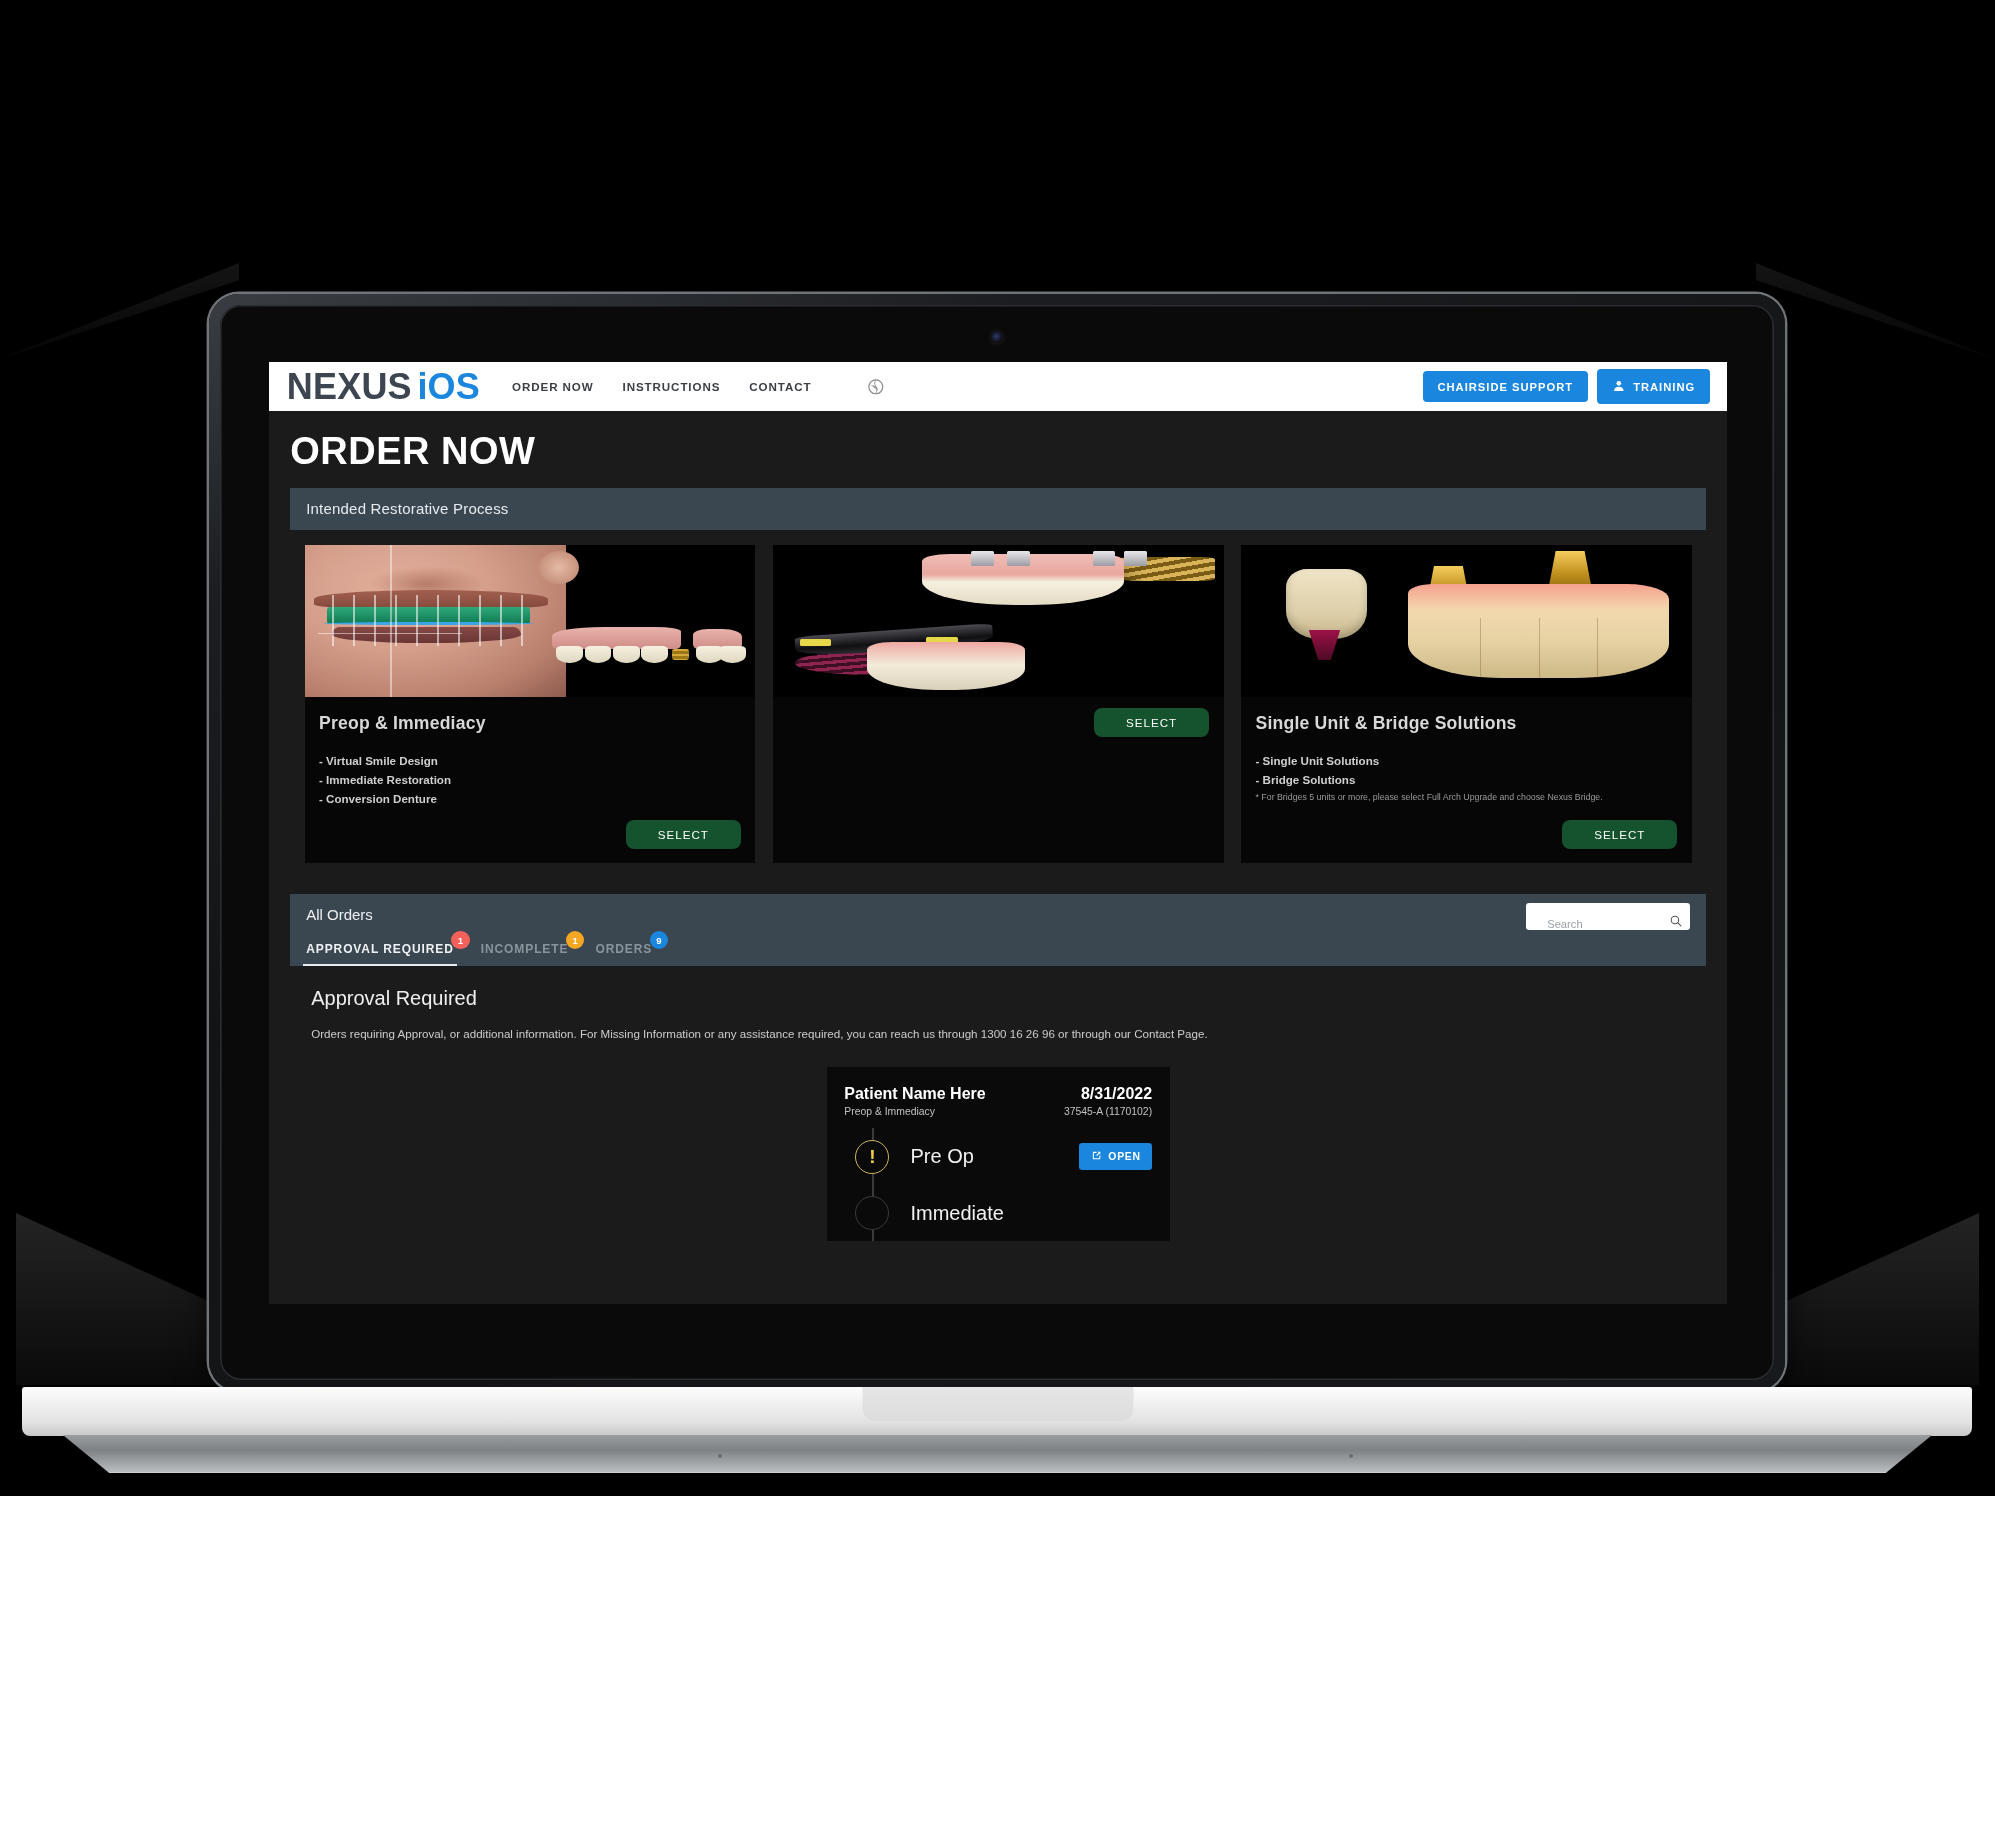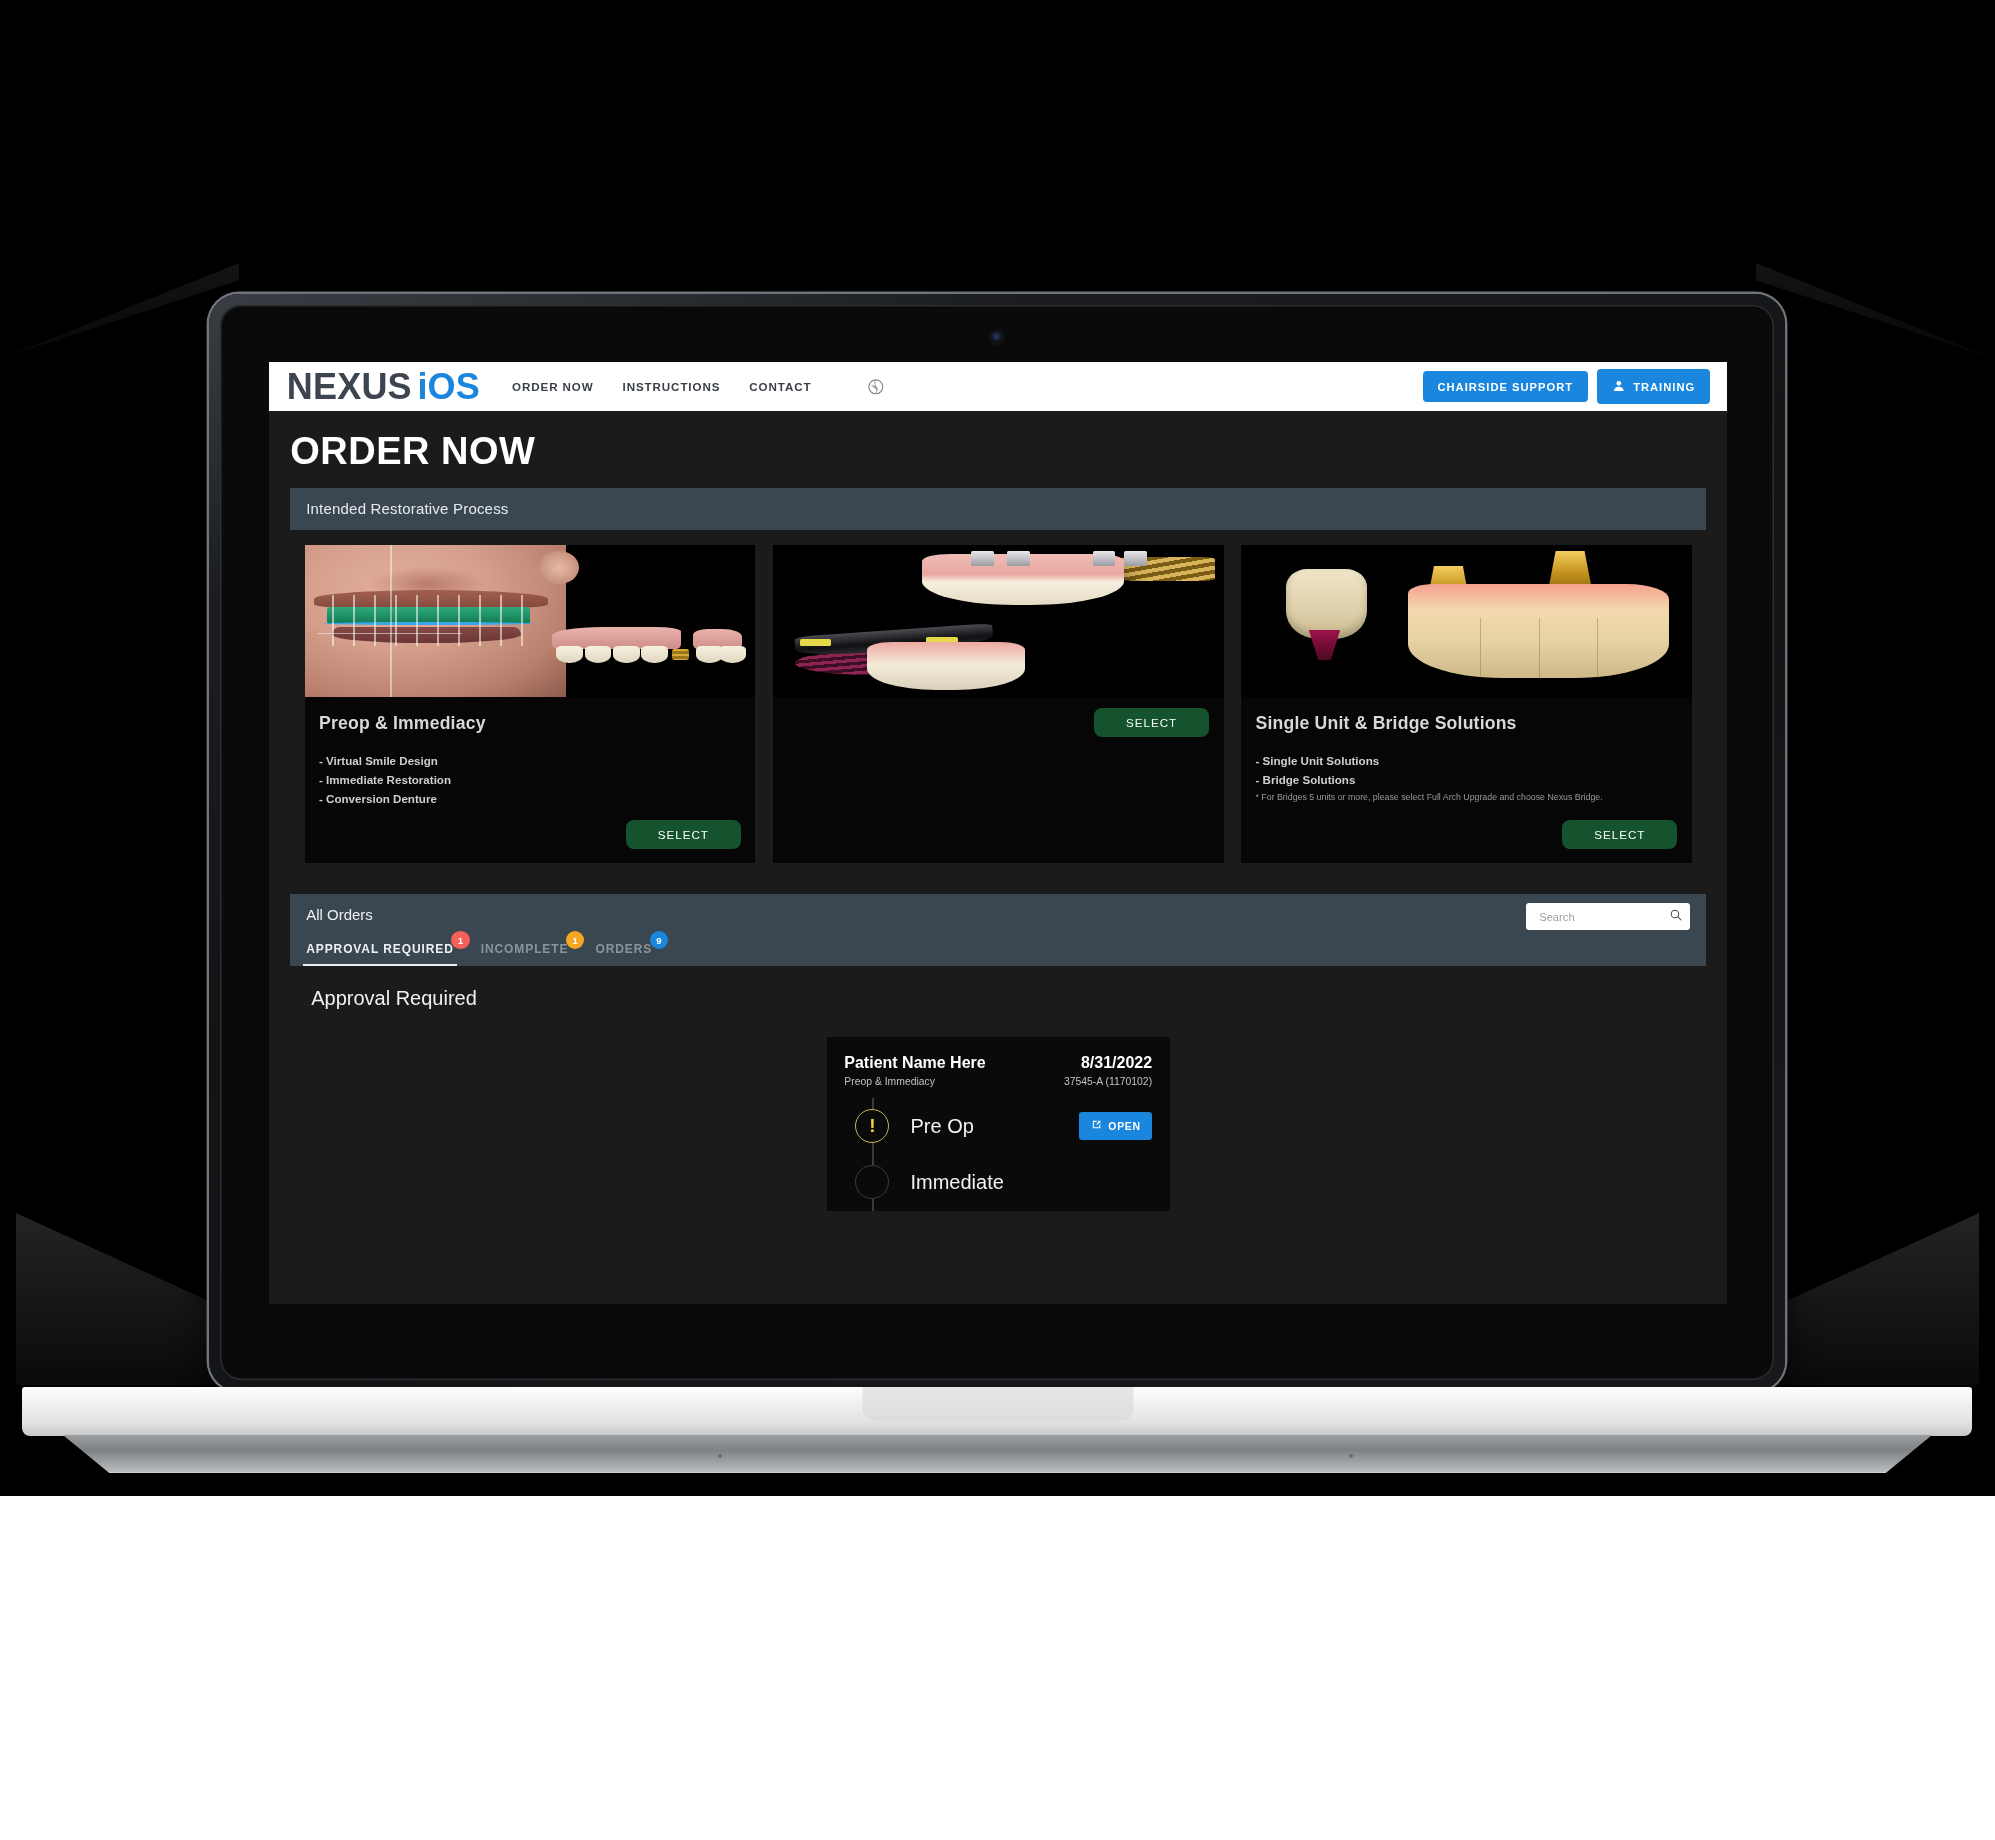--- a/index.html
+++ b/index.html
@@ -124,21 +124,21 @@
   }
 
   
   .orders { margin:12.8px 21px 0 21px; }
   .orders-head { background:#3b4750; padding:12.8px 16px 0 16px; }
   .orders-head-row { display:flex; align-items:flex-start; }
   .orders-title { color:#edf1f3; font-size:15px; }
   .search-wrap { margin-left:auto; margin-top:-3.2px; }
   .search-box {
     background:#fff; border-radius:3.2px; width:164px; height:27px;
-    display:flex; align-items:center; padding:0 8px 0 13px;
+    display:flex; align-items:flex-end; padding:0 8px 0 21px;
   }
   .search-input { border:none; outline:none; flex:1; font-size:11.2px; color:#4a4a4a;
                   font-family:"Liberation Sans", sans-serif; background:transparent; min-width:0; }
   .search-input::placeholder { color:#9aa0a6; }
 
   .tabs { display:flex; align-items:flex-end; gap:27px; margin-top:11.2px; }
   .tab { position:relative; padding-bottom:9.6px; cursor:pointer; }
   .tab-label { font-size:12px; font-weight:700; letter-spacing:0.9px; color:#8a949c; }
   .tab.active .tab-label { color:#eef2f4; }
   .tab.active::after {
@@ -417,20 +417,21 @@
                 </div>
                 <div class="tab">
                   <span class="tab-label">ORDERS</span>
                   <span class="badge" style="background:#1a86dd">9</span>
                 </div>
               </div>
             </div>
 
             <div class="orders-body">
               <div class="ob-title">Approval Required</div>
+              <div class="ob-desc">Orders requiring Approval, or additional information. For Missing Information or any assistance required, you can reach us through 1300 16 26 96 or through our Contact Page.</div>
 
               <div class="order-card-wrap">
                 <div class="order-card">
                   <div class="oc-row">
                     <div>
                       <div class="oc-name">Patient Name Here</div>
                       <div class="oc-sub">Preop &amp; Immediacy</div>
                     </div>
                     <div class="oc-right">
                       <div class="oc-date">8/31/2022</div>

